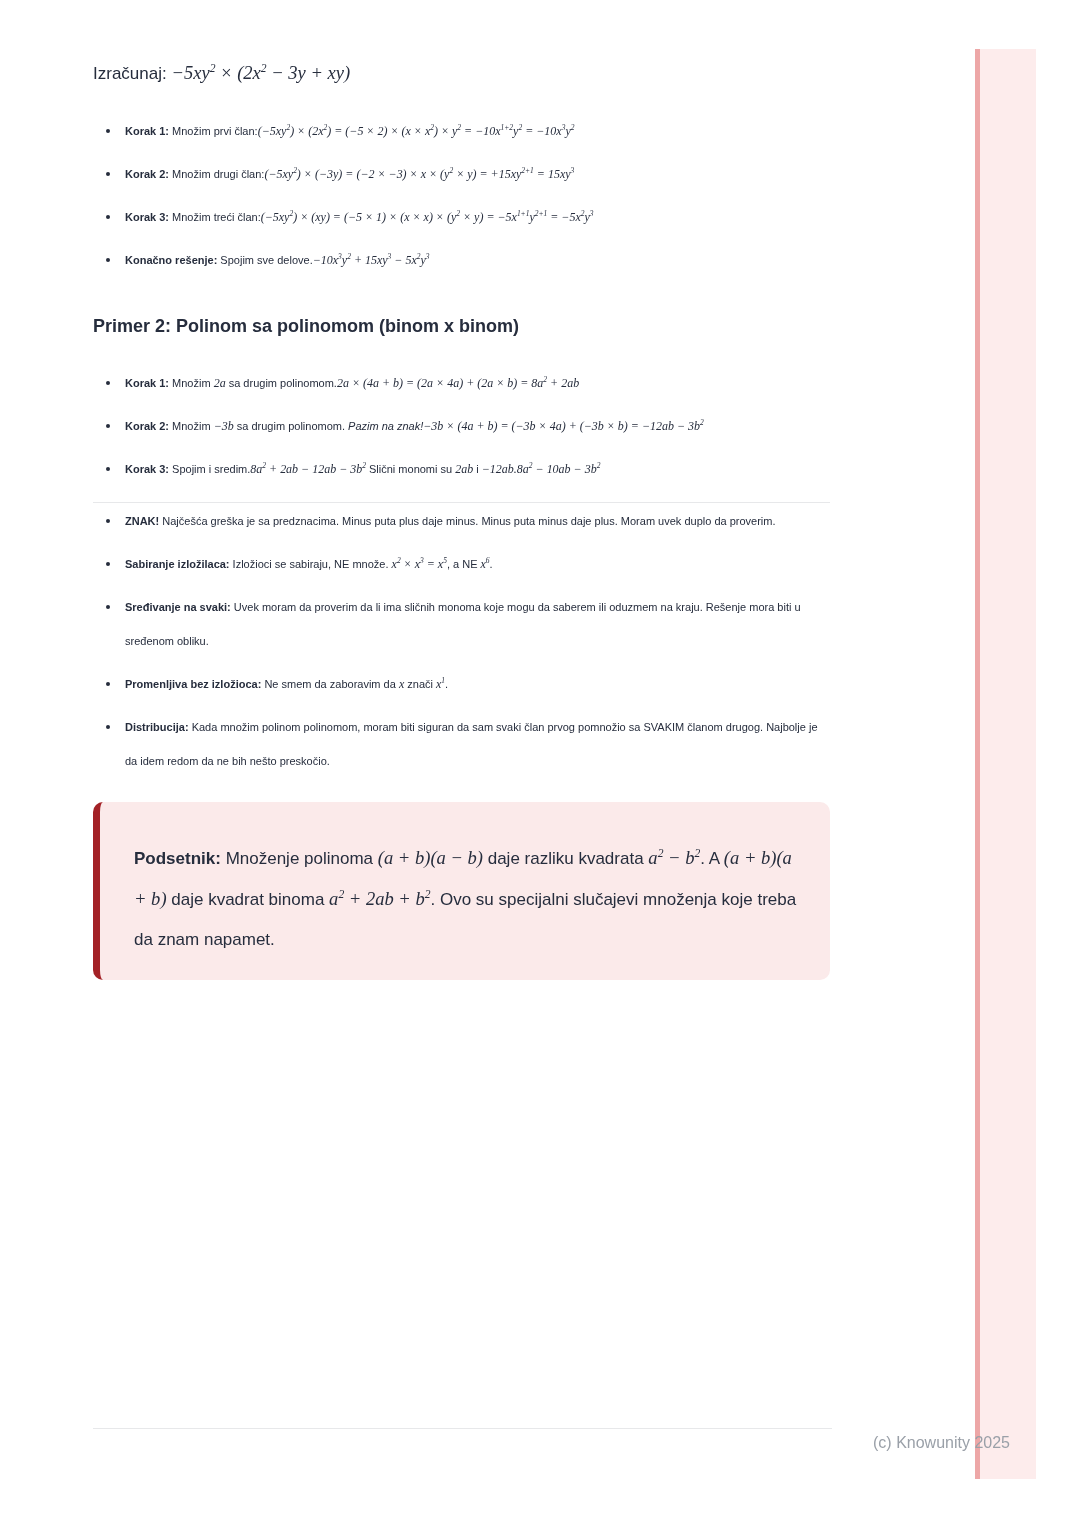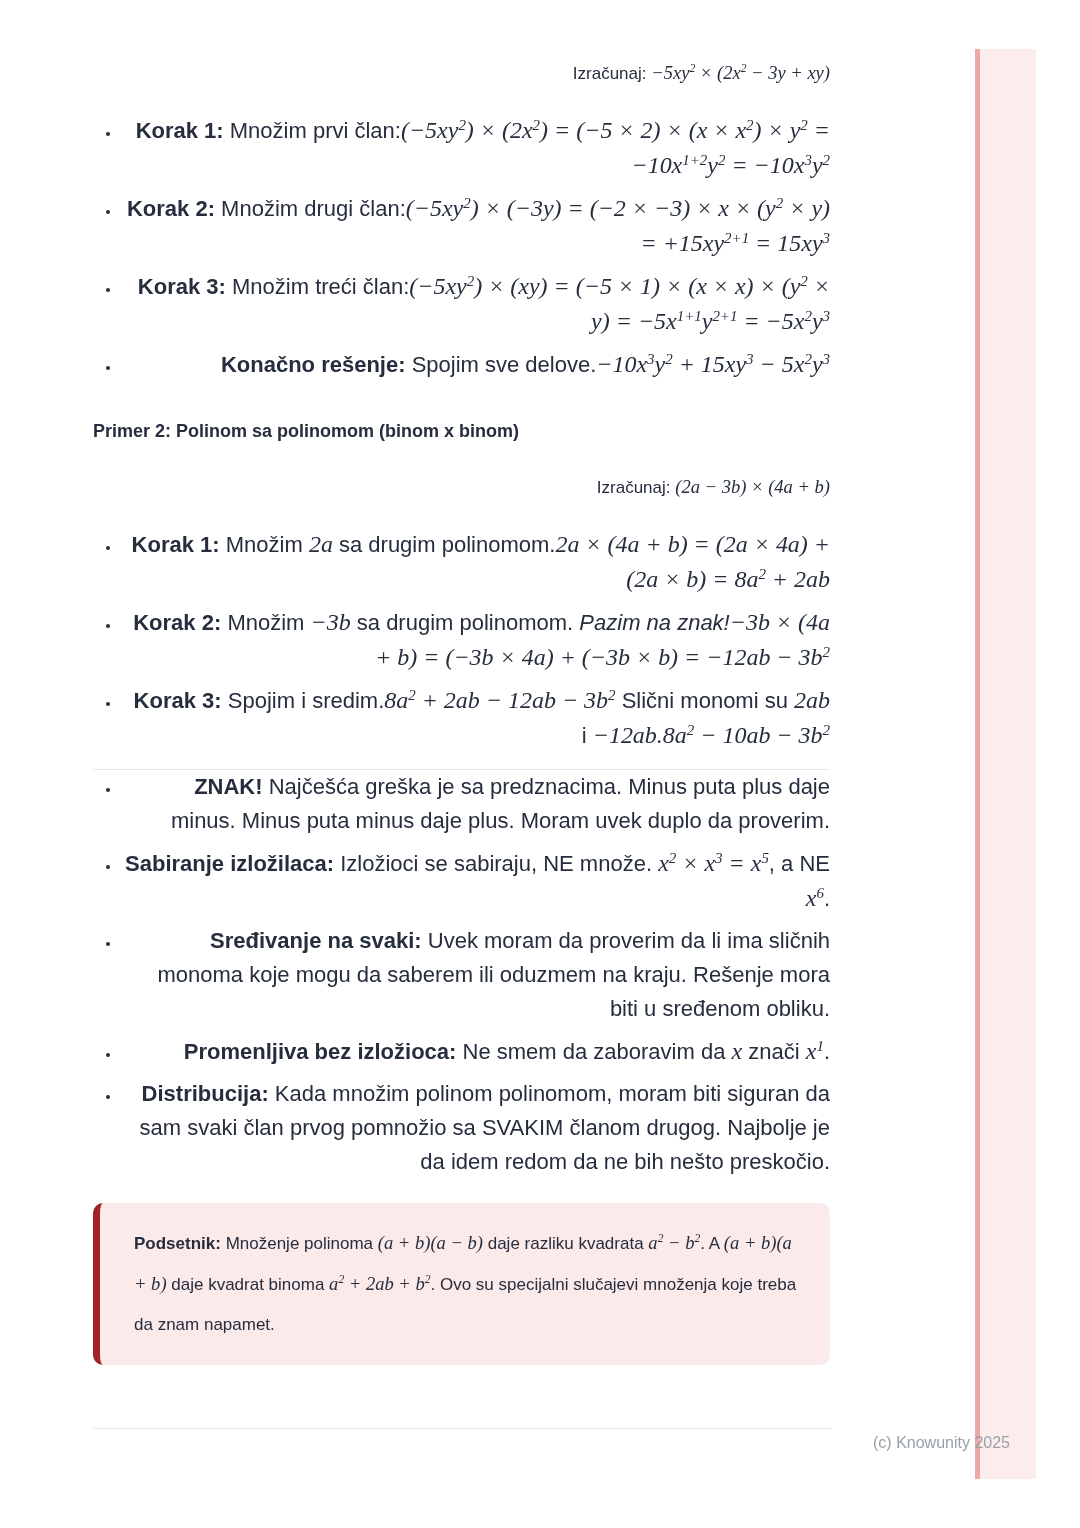--- a/index.html
+++ b/index.html
@@ -21,32 +21,30 @@
     z-index: 1;
   }
   .content {
     position: relative;
     z-index: 2;
     padding: 56px 250px 0 93px;
   }
   p.intro {
     font-size: 17px; line-height: 34px;
     margin: 0 0 22px 0;
-    text-align: right;
   }
   ul.blist {
     margin: 0 0 8px 0;
     padding-left: 28px;
     list-style: disc;
   }
   ul.blist li {
-    font-size: 22px; line-height: 34px;
+    font-size: 11px; line-height: 34px;
     padding-left: 4px;
     margin-bottom: 8px;
-    text-align: right;
   }
   ul.blist li:last-child { margin-bottom: 0; }
   ul.blist li::marker { color: var(--text, #262d3d); font-size: 14px; }
   h3.sub {
     font-size: 18px; line-height: 26px;
     font-weight: 700;
     margin: 36px 0 26px 0;
     color: var(--text, #262d3d);
   }
   hr.divider {
@@ -67,21 +65,21 @@
     font-size: 27px; line-height: 34px;
     font-weight: 700;
     color: var(--accent, #ee5f6e);
     margin: 36px 0 26px 0;
   }
   .callout {
     margin-top: 24px;
     background: var(--callout-bg, #fbeaea);
     border-left: 7px solid var(--callout-bar, #a32126);
     border-radius: 10px;
-    padding: 20px 30px 20px 34px;
+    padding: 36px 30px 20px 34px;
   }
   .callout p {
     margin: 0;
     font-size: 17px; line-height: 40px;
   }
   .footer {
     position: absolute;
     right: 70px; top: 1434px;
     font-size: 16px;
     color: var(--muted, #9aa0a8);
@@ -108,21 +106,20 @@
 
   <ul class="blist">
     <li><span class="seg-b">Korak 1:</span><span class="seg-t"> Množim prvi član:</span><span class="seg-m">(−5xy</span><sup class="seg-s">2</sup><span class="seg-m">) × (2x</span><sup class="seg-s">2</sup><span class="seg-m">) = (−5 × 2) × (x × x</span><sup class="seg-s">2</sup><span class="seg-m">) × y</span><sup class="seg-s">2</sup><span class="seg-m"> = −10x</span><sup class="seg-s">1+2</sup><span class="seg-m">y</span><sup class="seg-s">2</sup><span class="seg-m"> = −10x</span><sup class="seg-s">3</sup><span class="seg-m">y</span><sup class="seg-s">2</sup></li>
     <li><span class="seg-b">Korak 2:</span><span class="seg-t"> Množim drugi član:</span><span class="seg-m">(−5xy</span><sup class="seg-s">2</sup><span class="seg-m">) × (−3y) = (−2 × −3) × x × (y</span><sup class="seg-s">2</sup><span class="seg-m"> × y) = +15xy</span><sup class="seg-s">2+1</sup><span class="seg-m"> = 15xy</span><sup class="seg-s">3</sup></li>
     <li><span class="seg-b">Korak 3:</span><span class="seg-t"> Množim treći član:</span><span class="seg-m">(−5xy</span><sup class="seg-s">2</sup><span class="seg-m">) × (xy) = (−5 × 1) × (x × x) × (y</span><sup class="seg-s">2</sup><span class="seg-m"> × y) = −5x</span><sup class="seg-s">1+1</sup><span class="seg-m">y</span><sup class="seg-s">2+1</sup><span class="seg-m"> = −5x</span><sup class="seg-s">2</sup><span class="seg-m">y</span><sup class="seg-s">3</sup></li>
     <li><span class="seg-b">Konačno rešenje:</span><span class="seg-t"> Spojim sve delove.</span><span class="seg-m">−10x</span><sup class="seg-s">3</sup><span class="seg-m">y</span><sup class="seg-s">2</sup><span class="seg-m"> + 15xy</span><sup class="seg-s">3</sup><span class="seg-m"> − 5x</span><sup class="seg-s">2</sup><span class="seg-m">y</span><sup class="seg-s">3</sup></li>
   </ul>
 
   <h3 class="sub">Primer 2: Polinom sa polinomom (binom x binom)</h3>
 
-  <p class="intro"><span class="seg-t">Izračunaj: </span><span class="seg-m">(2a − 3b) × (4a + b)</span></p>
 
   <ul class="blist">
     <li><span class="seg-b">Korak 1:</span><span class="seg-t"> Množim </span><span class="seg-m">2a</span><span class="seg-t"> sa drugim polinomom.</span><span class="seg-m">2a × (4a + b) = (2a × 4a) + (2a × b) = 8a</span><sup class="seg-s">2</sup><span class="seg-m"> + 2ab</span></li>
     <li><span class="seg-b">Korak 2:</span><span class="seg-t"> Množim </span><span class="seg-m">−3b</span><span class="seg-t"> sa drugim polinomom. </span><span class="seg-i">Pazim na znak!</span><span class="seg-m">−3b × (4a + b) = (−3b × 4a) + (−3b × b) = −12ab − 3b</span><sup class="seg-s">2</sup></li>
     <li><span class="seg-b">Korak 3:</span><span class="seg-t"> Spojim i sredim.</span><span class="seg-m">8a</span><sup class="seg-s">2</sup><span class="seg-m"> + 2ab − 12ab − 3b</span><sup class="seg-s">2</sup><span class="seg-t"> Slični monomi su </span><span class="seg-m">2ab</span><span class="seg-t"> i </span><span class="seg-m">−12ab.8a</span><sup class="seg-s">2</sup><span class="seg-m"> − 10ab − 3b</span><sup class="seg-s">2</sup></li>
   </ul>
 
   <hr class="divider">
 
 

